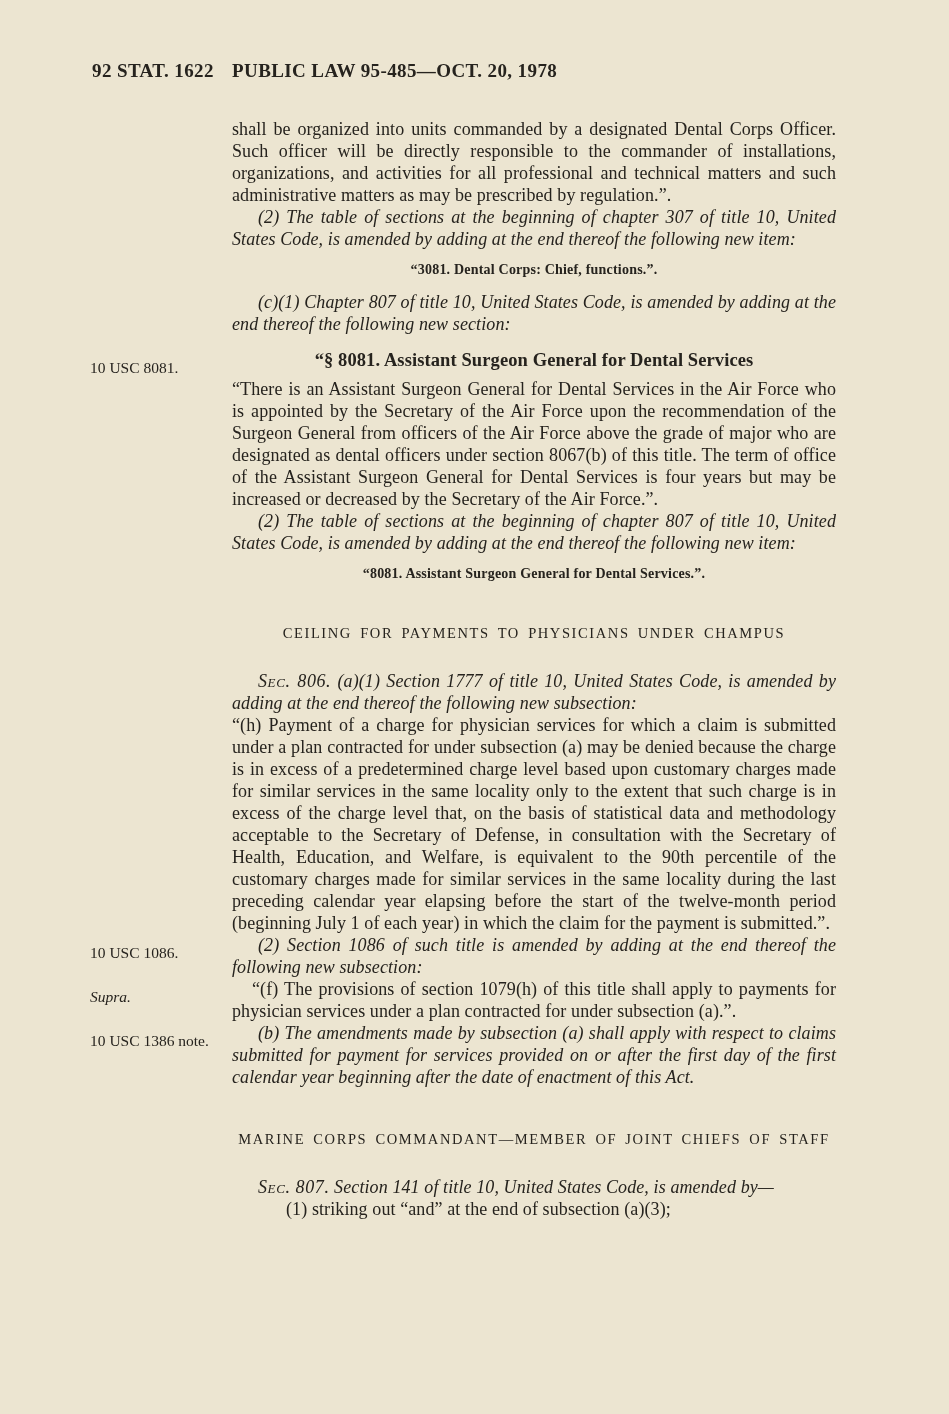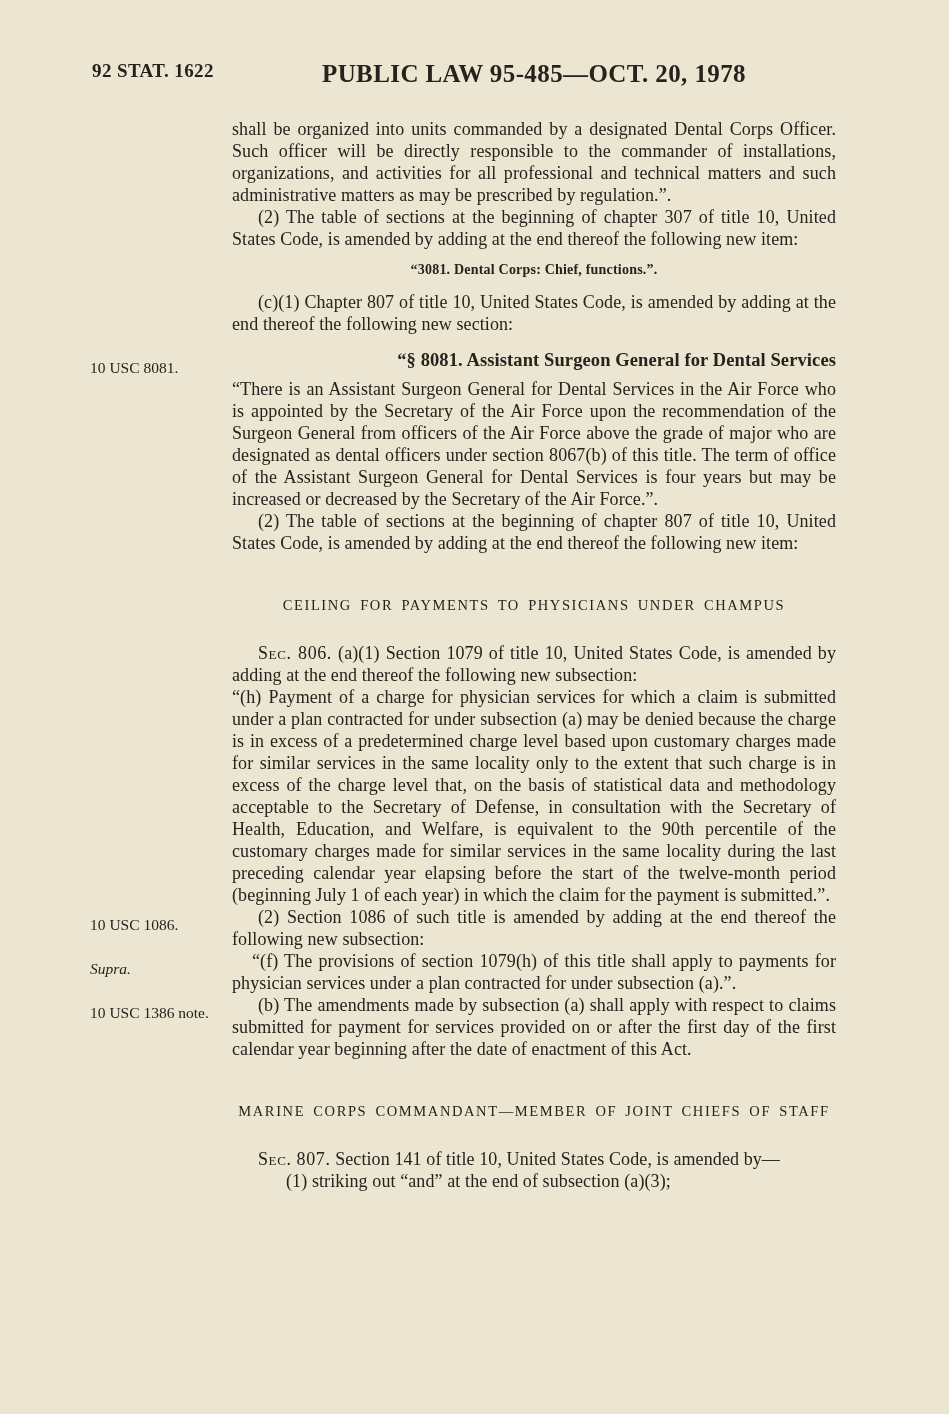--- a/index.html
+++ b/index.html
@@ -31,51 +31,51 @@
     font-weight: bold;
     font-size: 19px;
     letter-spacing: 0.4px;
     white-space: nowrap;
   }
   .law-title {
     position: absolute;
     left: 232px;
     width: 604px;
     top: 2px;
-    text-align: center;
+    text-align: left;
     font-weight: bold;
-    font-size: 25px;
+    font-size: 19px;
     letter-spacing: 0.4px;
     white-space: nowrap;
   }
   .content {
     position: relative;
     margin-left: 232px;
     width: 604px;
     font-size: 18px;
     line-height: 22px;
     letter-spacing: 0.1px;
     text-align: justify;
   }
   .content p { text-indent: 0; }
-  p.indent { text-indent: 26px; }
+  p.indent { text-indent: 26px; font-style: italic; }
   p.indent-sm { text-indent: 20px; }
   p.indent-deep { text-indent: 54px; }
   .quoted-item {
     font-size: 14px;
     font-weight: bold;
     line-height: 17px;
     text-align: center;
     margin: 11px 0 13px 0;
     letter-spacing: 0.2px;
   }
   .usc-heading {
     font-size: 18.5px;
     font-weight: bold;
-    text-align: right;
+    text-align: center;
     margin: 14px 0 7px 0;
   }
   .center-heading {
     text-align: center;
     font-size: 14.5px;
     letter-spacing: 1.6px;
     word-spacing: 3px;
     margin: 40px 0 26px 0;
     font-weight: normal;
   }
@@ -118,24 +118,25 @@
 
     <div class="with-note">
       <span class="margin-note">10 USC 8081.</span>
       <h3 class="usc-heading">“§ 8081. Assistant Surgeon General for Dental Services</h3>
     </div>
 
     <p>“There is an Assistant Surgeon General for Dental Services in the Air Force who is appointed by the Secretary of the Air Force upon the recommendation of the Surgeon General from officers of the Air Force above the grade of major who are designated as dental officers under section 8067(b) of this title. The term of office of the Assistant Surgeon General for Dental Services is four years but may be increased or decreased by the Secretary of the Air Force.”.</p>
 
     <p class="indent">(2) The table of sections at the beginning of chapter 807 of title 10, United States Code, is amended by adding at the end thereof the following new item:</p>
 
+    <p class="quoted-item">“8081. Assistant Surgeon General for Dental Services.”.</p>
 
     <h2 class="center-heading">CEILING FOR PAYMENTS TO PHYSICIANS UNDER CHAMPUS</h2>
 
-    <p class="indent"><span class="smallcaps">Sec. 806.</span><span> (a)(1) Section 1079 of title 10, United States Code, is amended by adding at the end thereof the following new subsection:</span></p>
+    <p class="indent"><span class="smallcaps">Sec. 806.</span><span> (a)(1) Section 1777 of title 10, United States Code, is amended by adding at the end thereof the following new subsection:</span></p>
 
     <p>“(h) Payment of a charge for physician services for which a claim is submitted under a plan contracted for under subsection (a) may be denied because the charge is in excess of a predetermined charge level based upon customary charges made for similar services in the same locality only to the extent that such charge is in excess of the charge level that, on the basis of statistical data and methodology acceptable to the Secretary of Defense, in consultation with the Secretary of Health, Education, and Welfare, is equivalent to the 90th percentile of the customary charges made for similar services in the same locality during the last preceding calendar year elapsing before the start of the twelve-month period (beginning July 1 of each year) in which the claim for the payment is submitted.”.</p>
 
     <div class="with-note">
       <span class="margin-note">10 USC 1086.</span>
       <p class="indent">(2) Section 1086 of such title is amended by adding at the end thereof the following new subsection:</p>
     </div>
 
     <div class="with-note">
       <span class="margin-note italic">Supra.</span>

